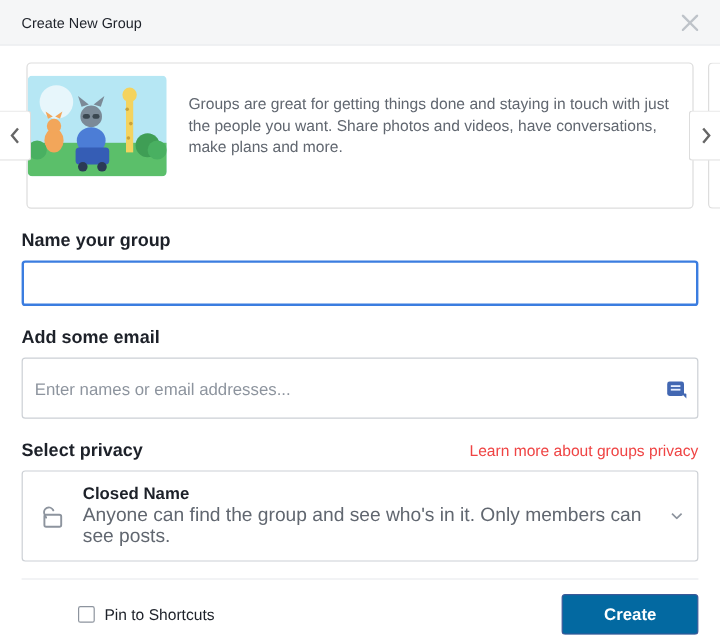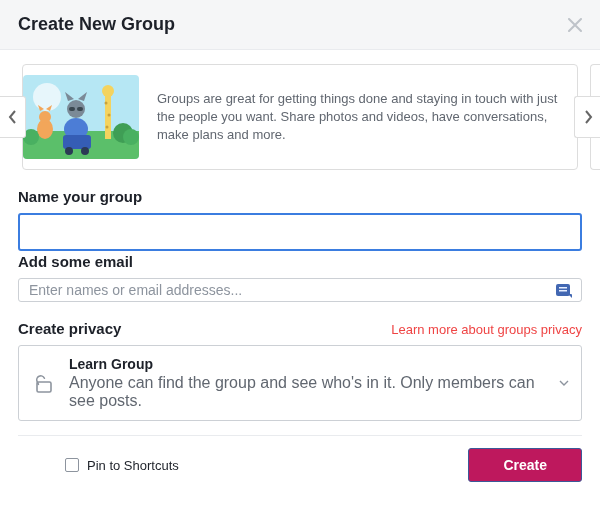--- a/index.html
+++ b/index.html
@@ -1,55 +1,55 @@
 <!DOCTYPE html>
 <html><head>
 <meta charset="utf-8">
 <style>
   * { box-sizing: border-box; margin: 0; padding: 0; }
   html, body { width: 600px; height: 529px; font-family: Helvetica, Arial, sans-serif; background: #fff; color: #1d2129; }
   .modal { width: 600px; height: 529px; display: flex; flex-direction: column; }
 
   .header { height: 50px; display: flex; align-items: center; justify-content: space-between; padding: 0 18px; border-bottom: 1px solid #e9ebee; background: #f5f6f7; }
-  .header h2 { font-size: 18px; font-weight: bold; color: #1d2129; }
+  .header h2 { font-size: 12px; font-weight: normal; color: #1d2129; }
   .close-x svg { display: block; }
 
   .body { flex: 1; padding: 14px 18px 0 18px; position: relative; }
 
   
   .carousel { position: relative; margin-bottom: 18px; }
   .carousel-arrow {
     position: absolute; top: 50%; transform: translateY(-50%);
     width: 26px; height: 42px; background: #fff; border: 1px solid #ddd; border-radius: 3px;
     display: flex; align-items: center; justify-content: center; cursor: pointer; z-index: 2;
   }
   .carousel-arrow.left { left: -18px; border-left: none; border-top-left-radius: 0; border-bottom-left-radius: 0;}
   .carousel-arrow.right { right: -18px; border-right: none; border-top-right-radius: 0; border-bottom-right-radius: 0;}
   .carousel-arrow svg { stroke: #666; }
   .peek { position: absolute; top: 0; width: 10px; height: 100%; background: #fff; border: 1px solid #ddd; border-radius: 4px; }
   .peek.right { right: -18px; border-right: none; border-top-right-radius:0; border-bottom-right-radius:0;}
   .info-card {
     margin: 0 4px; border: 1px solid #ddd; border-radius: 4px; background: #fff;
-    display: flex; align-items: center; padding: 10px 14px 10px 0; min-height: 104px;
+    display: flex; align-items: center; padding: 10px 14px 26px 0; min-height: 104px;
   }
   .illus { width: 116px; height: 84px; border-radius: 4px; overflow: hidden; flex: 0 0 auto; }
   .illus svg { display:block; }
   .info-text { flex: 1; padding-left: 18px; font-size: 13px; line-height: 1.4; color: #616770; }
 
   .section-label { font-size: 15px; font-weight: bold; color: #1d2129; margin-bottom: 8px; }
 
-  .name-row { margin-bottom: 2px; }
+  .name-row { margin-bottom: 18px; }
   .name-input {
     width: 100%; height: 38px; border: 2px solid #3b7de0; border-radius: 3px;
     padding: 6px 10px; font-size: 14px; outline: none;
   }
 
   .people-row { margin-bottom: 18px; }
   .people-field {
-    width: 100%; height: 24px; border: 1px solid #ccd0d5; border-radius: 3px;
+    width: 100%; height: 51px; border: 1px solid #ccd0d5; border-radius: 3px;
     display: flex; align-items: center; padding: 0 8px 0 10px; background: #fff;
   }
   .people-input { flex:1; border:none; outline:none; font-size: 14px; color: #1d2129; }
   .people-input::placeholder { color: #8d949e; }
   .people-icon svg { display:block; }
 
   .privacy-row { margin-bottom: 14px; }
   .privacy-head { display:flex; justify-content: space-between; align-items: baseline; margin-bottom: 8px; }
   .learn-link { color: #ef4444; font-size: 13px; font-weight: 500; text-decoration: none; cursor: pointer; }
   .privacy-select {
@@ -66,21 +66,21 @@
 
   .footer {
     border-top: 1px solid #e9ebee; display: flex; align-items: center; justify-content: space-between;
     padding: 12px 0 0 0; margin-top: 6px;
   }
   .pin-wrap { display:flex; align-items:center; gap: 8px; font-size: 13px; color: #1d2129; cursor: pointer; padding-left: 47px; }
   .pin-wrap input[type=checkbox] {
     width: 14px; height: 14px; appearance: none; border: 1px solid #8d949e; border-radius: 2px; background: #fff; cursor: pointer;
   }
   .create-btn {
-    background: #be185d; color: #fff; font-size: 14px; font-weight: bold;
+    background: #0369a1; color: #fff; font-size: 14px; font-weight: bold;
     border: 1px solid #3b5998; border-radius: 3px; padding: 8px 34px; cursor: pointer;
   }
 </style>
 </head>
 <body>
 
 <div class="modal">
 
   <div class="header">
     <h2>Create New Group</h2>
@@ -159,32 +159,32 @@
             <rect x="4" y="6" width="8" height="1.5" fill="#e7efff"></rect>
             <rect x="4" y="9" width="8" height="1.5" fill="#e7efff"></rect>
             <path d="M13 13 L17 17 L17 14 Q17 13 16 13 Z" fill="#4267b2"></path>
           </svg>
         </span>
       </div>
     </div>
 
     <div class="privacy-row">
       <div class="privacy-head">
-        <div class="section-label" style="margin-bottom:0">Create privacy</div>
+        <div class="section-label" style="margin-bottom:0">Select privacy</div>
         <a class="learn-link">Learn more about groups privacy</a>
       </div>
       <div class="privacy-select">
         <span class="lock-icon">
           <svg width="24" height="24" viewBox="0 0 24 24">
             <rect x="6" y="11" width="14" height="10" rx="1.5" fill="none" stroke="#8d949e" stroke-width="1.6"></rect>
             <path d="M8 11 V8 a4 4 0 0 1 8 0" fill="none" stroke="#8d949e" stroke-width="1.6" stroke-linecap="round" transform="rotate(-25 12 9) translate(-2 0)"></path>
           </svg>
         </span>
         <div class="privacy-text">
-          <div class="privacy-title">Learn Group</div>
+          <div class="privacy-title">Closed Name</div>
           <div class="privacy-desc">Anyone can find the group and see who's in it. Only members can see posts.</div>
         </div>
         <span class="caret">
           <svg width="10" height="6" viewBox="0 0 10 6">
               <path d="M1 1 L5 5 L9 1" fill="none" stroke="#8d949e" stroke-width="1.4"></path>
             </svg>
         </span>
       </div>
     </div>
 

